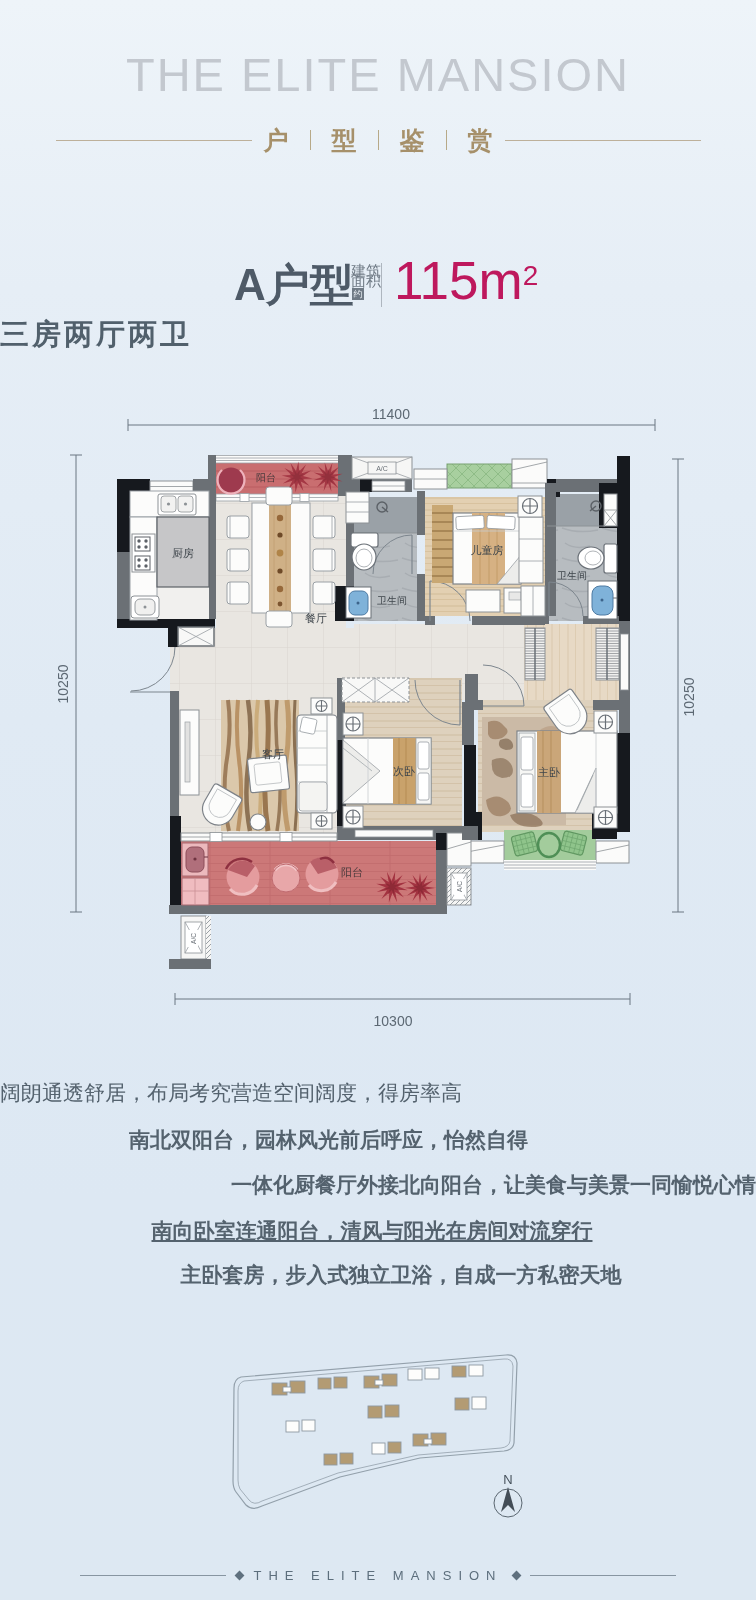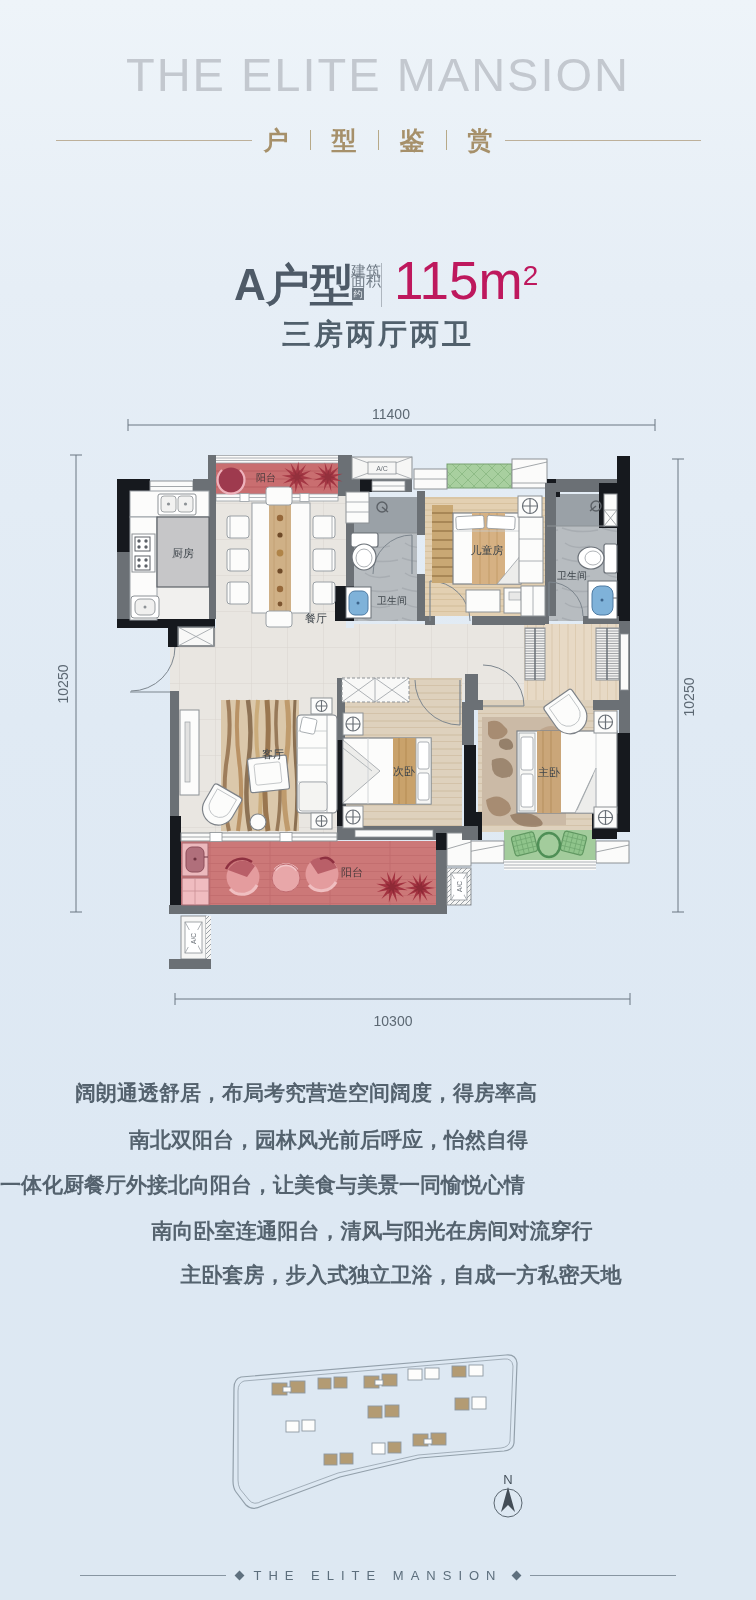--- a/index.html
+++ b/index.html
@@ -26,21 +26,21 @@
   </div>
   <div style="width:196px;height:1px;background:#bdb09a;"></div>
 </div>
 
 <div class="abs" style="top:256px;left:234px;font-size:44px;font-weight:bold;color:#4e5a67;">A户型</div>
 <div class="abs" style="top:266px;left:351px;font-size:15px;color:#6f7a85;line-height:10px;text-align:right;">建筑<br>面积</div>
 <div class="abs" style="top:288px;left:352px;width:12px;height:12px;background:#6f7a85;color:#eef3f8;font-size:9px;line-height:12px;text-align:center;">约</div>
 <div class="abs" style="top:263px;left:381px;width:1px;height:44px;background:#aeb6bf;"></div>
 <div class="abs" style="top:250px;left:394px;font-size:53px;color:#be185d;">115m<span style="font-size:28px;vertical-align:14px;">2</span></div>
 
-<div class="abs" style="top:315px;left:0;width:756px;text-align:center;font-size:29px;font-weight:bold;color:#51606c;letter-spacing:3px;">三房两厅两卫</div>
+<div class="abs" style="top:315px;left:0;width:756px;font-size:29px;font-weight:bold;color:#51606c;letter-spacing:3px;">三房两厅两卫</div>
 
 <svg class="abs" style="top:400px;left:0;" width="756" height="650" viewBox="0 400 756 650">
 <defs>
   <pattern id="tile" width="36" height="36" patternUnits="userSpaceOnUse">
     <rect width="36" height="36" fill="#e9e6e1"></rect>
     <path d="M36,0 V36 M0,36 H36" stroke="#d9d5cf" stroke-width="1" fill="none"></path>
   </pattern>
   <pattern id="woodC" width="100" height="12" patternUnits="userSpaceOnUse">
     <rect width="100" height="12" fill="#e3d0b2"></rect>
     <path d="M0,6 H100" stroke="#d2bc98" stroke-width="1"></path>
@@ -698,24 +698,24 @@
 <text x="391" y="419" text-anchor="middle">11400</text>
 
 <text x="68" y="684" text-anchor="middle" transform="rotate(-90 68 684)">10250</text>
 
 <text x="694" y="697" text-anchor="middle" transform="rotate(-90 694 697)">10250</text>
 
 <text x="393" y="1026" text-anchor="middle">10300</text>
 </g>
 </svg>
 
-<div class="abs" style="top:1079px;left:0;width:612px;text-align:center;font-size:21px;font-weight:bold;color:#54626e;letter-spacing:0px;">阔朗通透舒居，布局考究营造空间阔度，得房率高</div>
+<div class="abs" style="top:1079px;left:0;width:612px;font-size:21px;font-weight:normal;color:#54626e;letter-spacing:0px;">阔朗通透舒居，布局考究营造空间阔度，得房率高</div>
 <div class="abs" style="top:1126px;left:0;width:657px;text-align:center;font-size:21px;font-weight:bold;color:#54626e;letter-spacing:0px;">南北双阳台，园林风光前后呼应，怡然自得</div>
-<div class="abs" style="top:1171px;left:0;width:756px;text-align:left;font-size:21px;font-weight:bold;color:#54626e;letter-spacing:0px;">一体化厨餐厅外接北向阳台，让美食与美景一同愉悦心情</div>
-<div class="abs" style="top:1217px;left:0;width:744px;text-align:center;font-size:21px;font-weight:bold;color:#54626e;letter-spacing:0px;">南向卧室连通阳台，清风与阳光在房间对流穿行</div>
+<div class="abs" style="top:1171px;left:0;width:756px;text-align:right;font-size:21px;font-weight:bold;color:#54626e;letter-spacing:0px;">一体化厨餐厅外接北向阳台，让美食与美景一同愉悦心情</div>
+<div class="abs" style="top:1217px;left:0;width:744px;text-align:center;font-size:21px;font-weight:bold;color:#54626e;letter-spacing:0px;text-decoration:underline;">南向卧室连通阳台，清风与阳光在房间对流穿行</div>
 <div class="abs" style="top:1261px;left:0;width:756px;text-align:center;font-size:21px;font-weight:bold;color:#54626e;letter-spacing:0px;padding-left:23px;">主卧套房，步入式独立卫浴，自成一方私密天地</div>
 
 <svg class="abs" style="top:1330px;left:0;" width="756" height="215" viewBox="0 1330 756 215">
 
 <g fill="none" stroke="#93a0ab" stroke-width="1.2">
 <path d="M241,1377 L506,1355 Q516,1354 517,1363 L514,1443 Q513,1450 504,1451 L420,1458 L340,1477 L262,1506 Q252,1511 246,1505 L236,1492 Q233,1488 233,1481 L234,1388 Q234,1379 241,1377 Z"></path>
 <path d="M244,1381 L504,1359 Q512,1358 513,1366 L510,1441 Q509,1447 501,1448 L418,1455 L338,1473 L262,1501 Q254,1506 249,1500 L240,1489 Q238,1485 238,1480 L238,1391 Q238,1383 244,1381 Z" stroke-width="0.8"></path>
 </g>
 
 <g stroke="#8e99a3" stroke-width="0.9">

